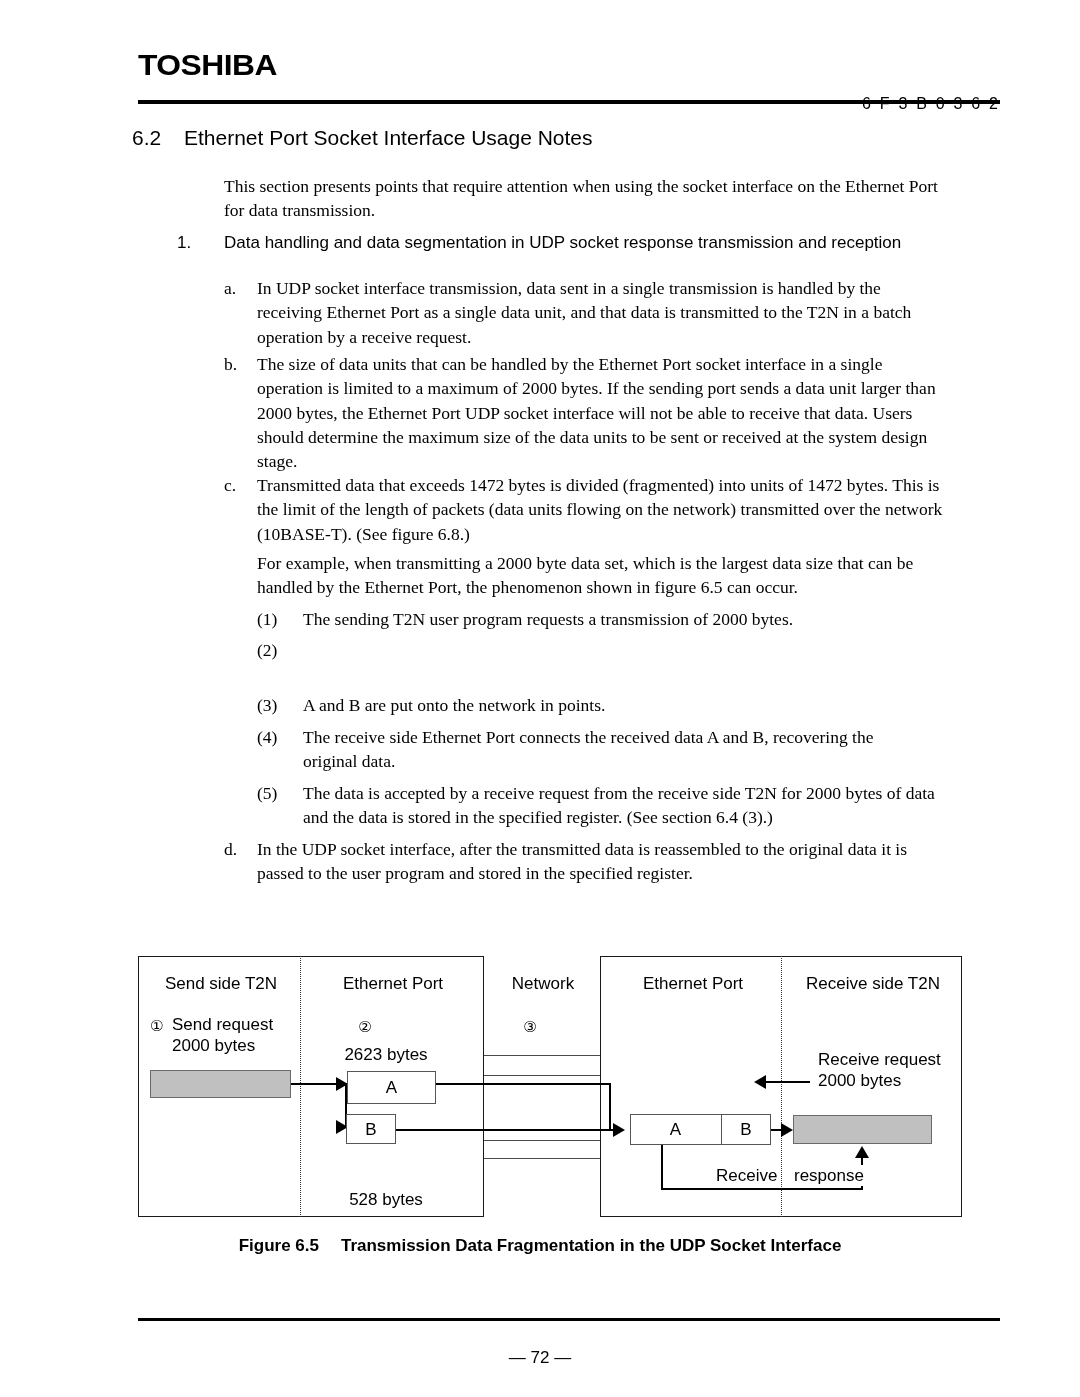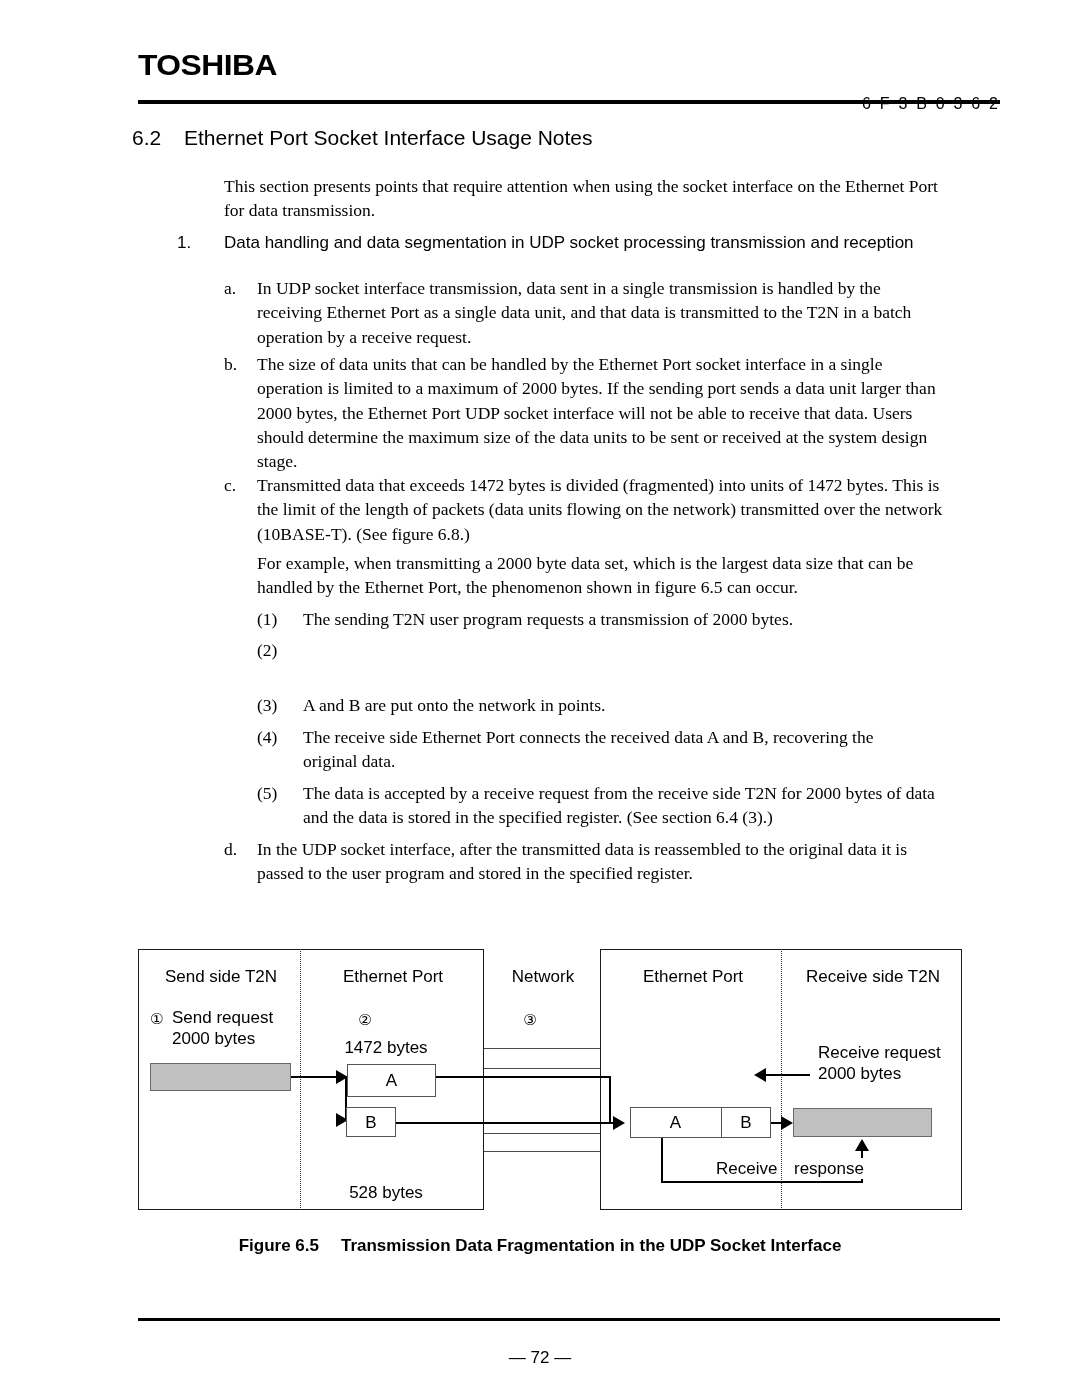--- a/index.html
+++ b/index.html
@@ -94,21 +94,21 @@
     top: 0;
   }
   .hang.wide {
     padding-left: 46px;
   }
 
   
   .figure {
     position: absolute;
     left: 0;
-    top: 8px;
+    top: 15px;
     width: 1080px;
     height: 1309px;
     pointer-events: none;
   }
   .fig-label {
     position: absolute;
     font-family: "Liberation Sans", "DejaVu Sans", sans-serif;
     font-size: 17px;
     line-height: 21px;
     white-space: nowrap;
@@ -224,21 +224,21 @@
 
   <div class="section-heading">
     <span class="num">6.2</span><span>Ethernet Port Socket Interface Usage Notes</span>
   </div>
 
   <div class="body-block" style="left:224px; top:174px; width:722px;">This section presents points that require attention when using the socket interface on the Ethernet Port for data transmission.</div>
 
   <div class="body-block sans" style="left:177px; top:231px; width:769px;">
     <div class="hang" style="padding-left:47px;">
       <span class="marker">1.</span>
-      <span>Data handling and data segmentation in UDP socket processing transmission and reception</span>
+      <span>Data handling and data segmentation in UDP socket response transmission and reception</span>
     </div>
   </div>
 
   <div class="body-block" style="left:224px; top:276px; width:724px;">
     <div class="hang">
       <span class="marker">a.</span>
       <span>In UDP socket interface transmission, data sent in a single transmission is handled by the receiving Ethernet Port as a single data unit, and that data is transmitted to the T2N in a batch operation by a receive request.</span>
     </div>
   </div>
 
@@ -315,21 +315,21 @@
     <div class="fig-label center" style="left:790px; top:958px; width:166px;">Receive side T2N</div>
 
     <div class="fig-label" style="left:150px; top:1000px; font-size:15px;">①</div>
     <div class="fig-label" style="left:172px; top:999px;text-align:center;">Send request</div>
     <div class="fig-label" style="left:172px; top:1020px;">2000 bytes</div>
 
     <div class="fig-label center" style="left:345px; top:1001px; width:40px; font-size:15px;">②</div>
 
     <div class="fig-label center" style="left:510px; top:1001px; width:40px; font-size:15px;">③</div>
 
-    <div class="fig-label center" style="left:312px; top:1029px; width:148px;">1472 bytes</div>
+    <div class="fig-label center" style="left:312px; top:1029px; width:148px;">2623 bytes</div>
     <div class="fig-label center" style="left:312px; top:1140px; width:148px;margin-top:34px;">528 bytes</div>
 
     <div class="graybox" style="left:150px; top:1055px; width:141px; height:28px;"></div>
 
     <div class="hline" style="left:291px; top:1068px; width:56px;"></div>
 
     <div class="vline" style="left:345px; top:1068px; height:45px;"></div>
 
     <div class="hline" style="left:345px; top:1068px; width:18px;"></div>
     <div class="arrow-r" style="left:336px; top:1062px;"></div>

